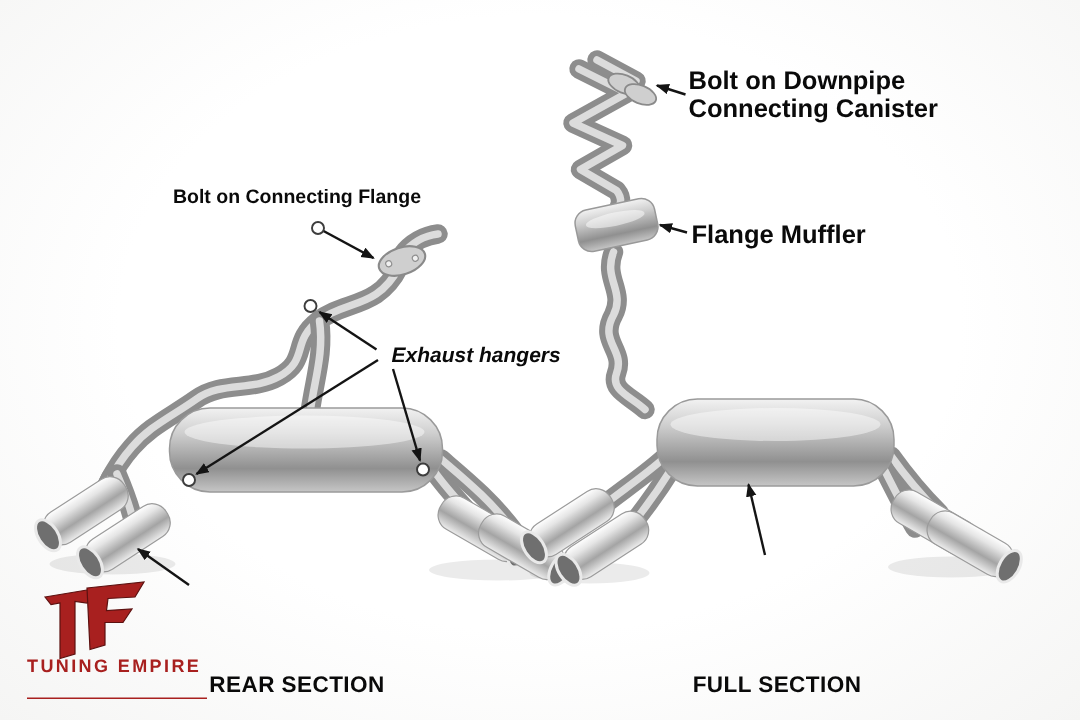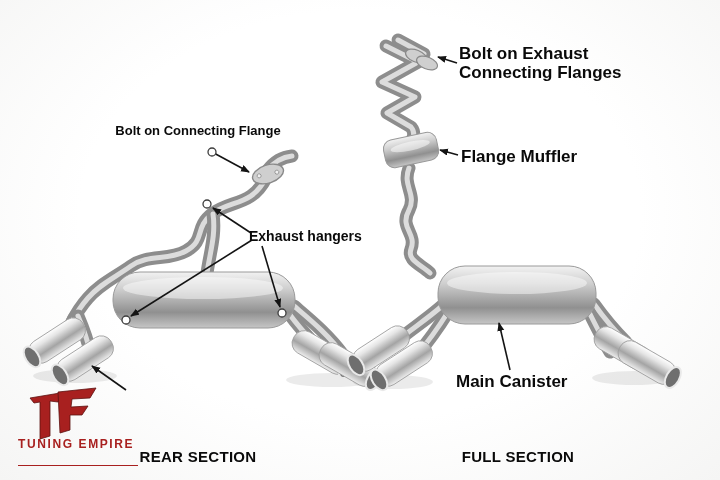--- a/index.html
+++ b/index.html
@@ -176,28 +176,27 @@
     </g>
 
     <g>
       <path d="M30,398 L66,392 L58,402 L50,401 L50,436 L40,439 L40,402 L34,403 Z" fill="#a8201f" stroke="#5c1110" stroke-width="0.8"></path>
       <path d="M58,392 L96,388 L90,398 L72,399 L71,407 L88,406 L82,415 L70,415 L70,430 L60,433 Z" fill="#a8201f" stroke="#5c1110" stroke-width="0.8"></path>
     </g>
   </svg>
 
   <div class="lbl s13" style="left:80px;top:123px;width:176px;text-align:center;">Bolt on Connecting Flange</div>
 
-  <div class="lbl s14" style="left:249px;top:228px;">Exhaust hangers</div>
-
-
-  <div class="lbl s17 downpipe" style="left:459px;top:45px;">Bolt on Exhaust Connecting Flanges</div>
+  <div class="lbl s14" style="left:261px;top:228px;font-style:italic;">Exhaust hangers</div>
+
+
+  <div class="lbl s17 downpipe" style="left:459px;top:45px;">Bolt on Downpipe Connecting Canister</div>
 
   <div class="lbl s17" style="left:461px;top:147px;">Flange Muffler</div>
 
-  <div class="lbl s17" style="left:456px;top:372px;">Main Canister</div>
 
   <div class="caption" style="left:123px;top:448px;width:150px;">REAR SECTION</div>
 
   <div class="caption" style="left:452px;top:448px;width:132px;">FULL SECTION</div>
 
   <div class="brandText">TUNING EMPIRE</div>
 
 </div>
 
 </body></html>

